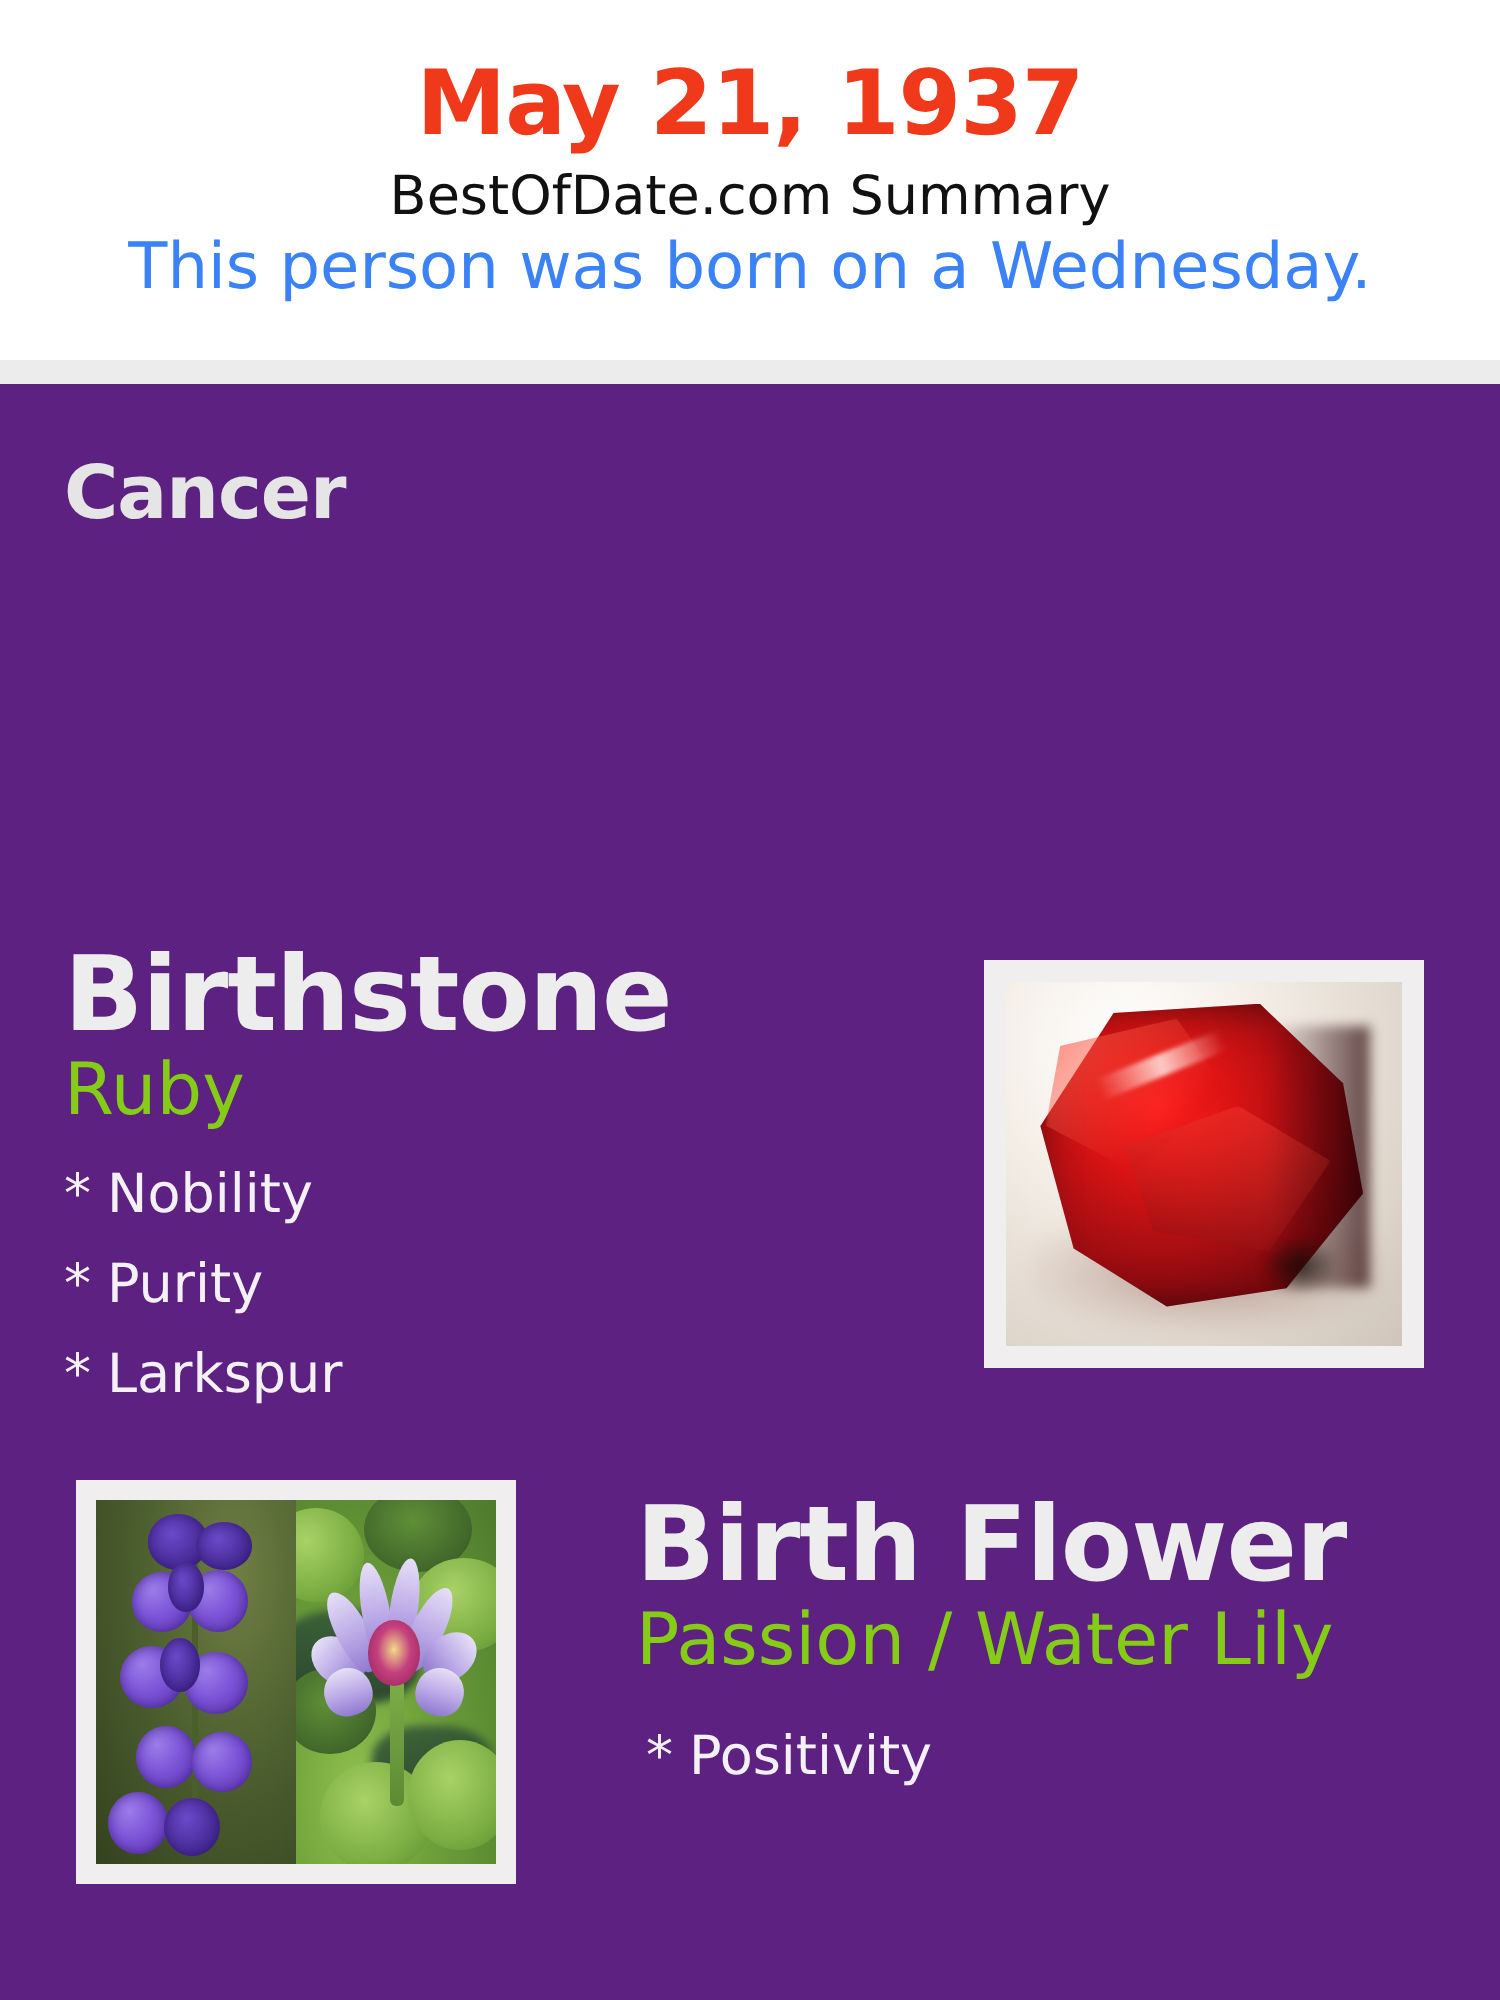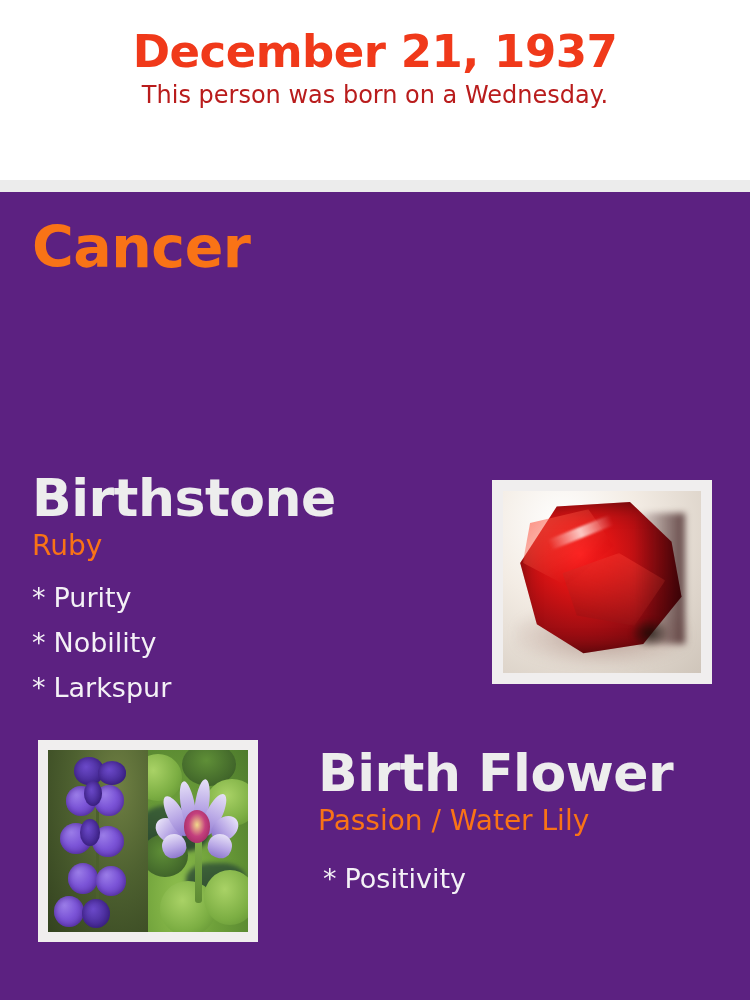--- a/index.html
+++ b/index.html
@@ -44,24 +44,24 @@
     margin: 0;
     padding-top: 4px;
     font-size: 27px;
     line-height: 34px;
     font-weight: normal;
     color: #111111;
   }
   .header-weekday {
     margin: 0;
     padding-top: 2px;
-    font-size: 24px;
+    font-size: 32px;
     line-height: 30px;
     font-weight: normal;
-    color: #b91c1c;
+    color: #3b82f6;
   }
   .header-rule {
     position: absolute;
     left: 0; top: 180px;
     width: 750px;
     height: 12px;
     background: #ececec;
   }
 
   
@@ -71,24 +71,24 @@
     width: 750px;
     height: 808px;
     background: #5c2181;
   }
 
   
   .zodiac-title {
     position: absolute;
     left: 32px; top: 26px;
     margin: 0;
-    font-size: 57px;
+    font-size: 37px;
     line-height: 58px;
     font-weight: bold;
-    color: #f97316;
+    color: #e5e5e5;
     letter-spacing: -0.5px;
   }
   .zodiac-desc {
     position: absolute;
     left: 32px; top: 95px;
     width: 620px;
     margin: 0;
     font-size: 35px;
     line-height: 45px;
     font-weight: normal;
@@ -104,24 +104,24 @@
   .section-title {
     margin: 0;
     font-size: 52px;
     line-height: 50px;
     font-weight: bold;
     color: #ededed;
     letter-spacing: -0.5px;
   }
   .section-sub {
     margin: 0;
-    font-size: 28px;
+    font-size: 36px;
     line-height: 46px;
     font-weight: normal;
-    color: #f97316;
+    color: #84cc16;
   }
   .trait-list {
     list-style: none;
     margin: 6px 0 0 0;
     padding: 0;
   }
   .trait-list li {
     font-size: 27px;
     line-height: 45px;
     color: #f4f1f6;
@@ -296,35 +296,36 @@
     margin-top: 12px;
     padding-left: 5px;
   }
 </style>
 </head>
 <body>
 
 <div class="page">
 
   <div class="header">
-    <h1 class="header-date">December 21, 1937</h1>
+    <h1 class="header-date">May 21, 1937</h1>
+    <div class="header-site">BestOfDate.com Summary</div>
     <div class="header-weekday">This person was born on a Wednesday.</div>
   </div>
   <div class="header-rule"></div>
 
   <div class="panel">
 
     <h2 class="zodiac-title">Cancer</h2>
 
     <div class="stone-block">
       <h3 class="section-title">Birthstone</h3>
       <div class="section-sub">Ruby</div>
       <ul class="trait-list">
+        <li><span class="trait-star">*</span><span>Nobility</span></li>
         <li><span class="trait-star">*</span><span>Purity</span></li>
-        <li><span class="trait-star">*</span><span>Nobility</span></li>
         <li><span class="trait-star">*</span><span>Larkspur</span></li>
       </ul>
     </div>
 
     <div class="flower-block">
       <h3 class="section-title">Birth Flower</h3>
       <div class="section-sub">Passion / Water Lily</div>
       <ul class="trait-list">
         <li><span class="trait-star">*</span><span>Positivity</span></li>
       </ul>

